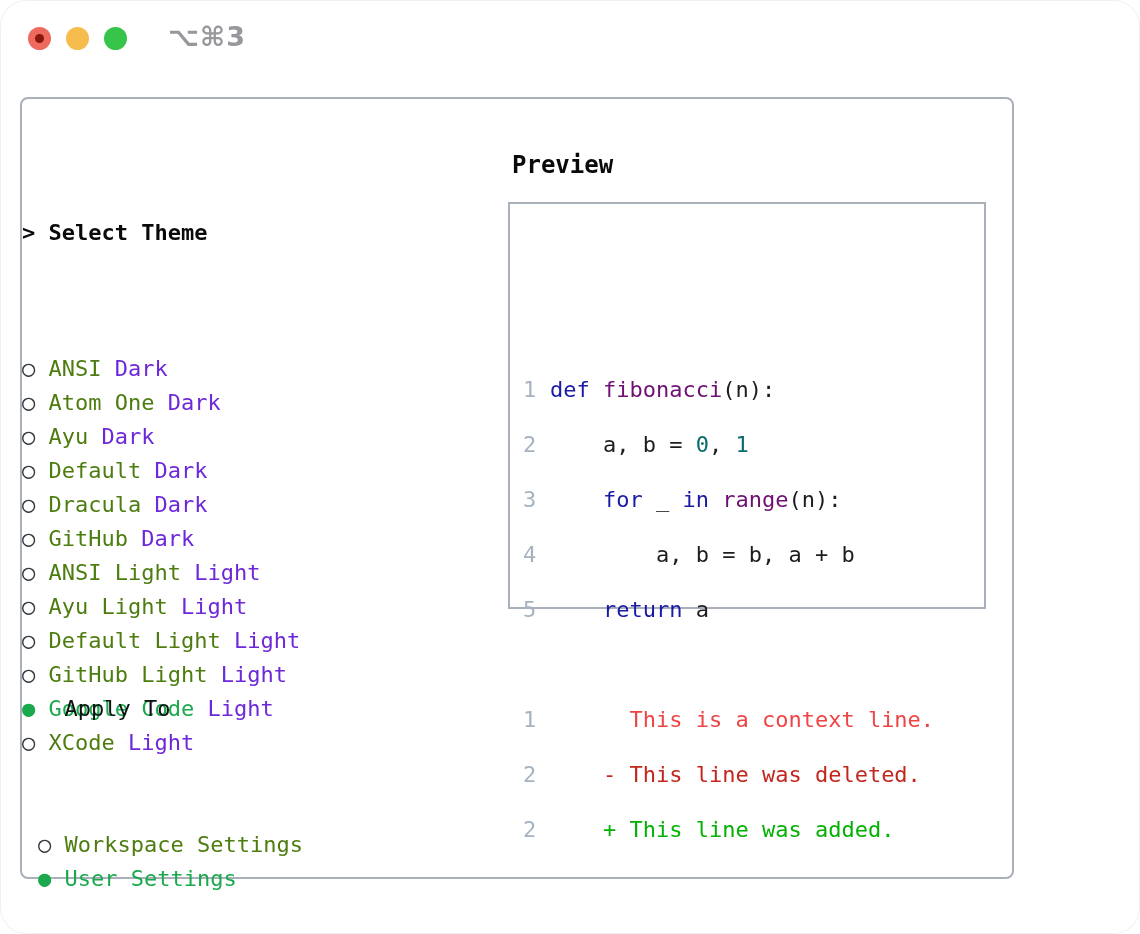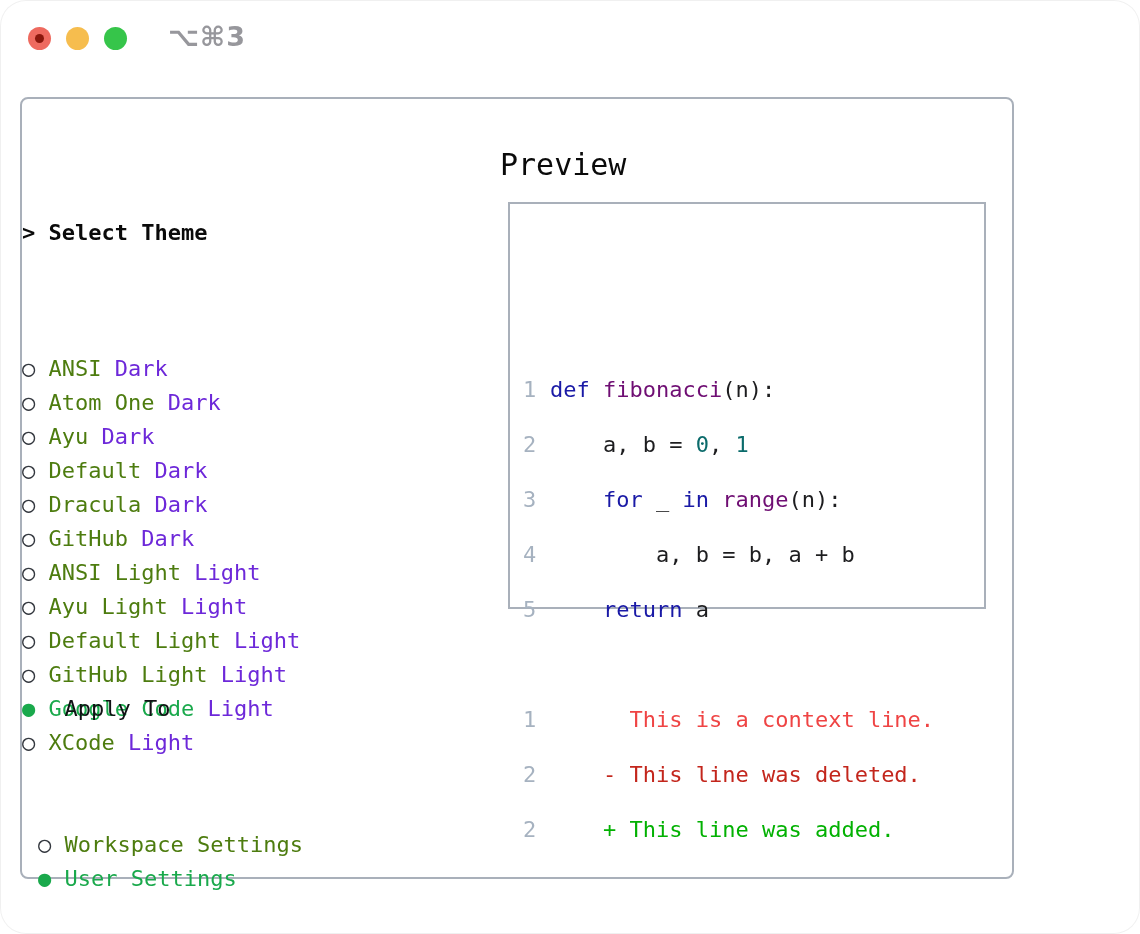--- a/index.html
+++ b/index.html
@@ -33,22 +33,22 @@
   .header-row{font-weight:bold;color:#0a0a0a;}
   .t-marker{color:#34383f;}
   .t-name{color:#4d7c0f;}
   .t-variant{color:#6d28d9;}
   .row.selected .t-marker,.row.selected .t-name{color:#1aa94c;}
   .apply-block{position:absolute;left:38px;top:624px;}
   .apply-header{color:#101114;}
   .hint-block{position:absolute;left:38px;top:760px;color:#a6aeba;}
   
   .preview-label{
-    position:absolute;left:500px;top:148px;height:34px;line-height:34px;
-    font-size:30px;font-weight:normal;color:#0a0a0a;
+    position:absolute;left:512px;top:148px;height:34px;line-height:34px;
+    font-size:24px;font-weight:bold;color:#0a0a0a;
   }
   .preview-box{
     position:absolute;left:508px;top:202px;width:478px;height:407px;
     border:2px solid #a9b0ba;box-sizing:border-box;background:#fff;
   }
   .code{position:absolute;left:523px;top:250px;}
   .code-line{height:34px;margin-top:21px;}
   .gutter{display:inline-block;width:27px;color:#a6b2c0;}
   .tok-kw{color:#1a1aa6;}
   .tok-fn{color:#6f0e73;}

